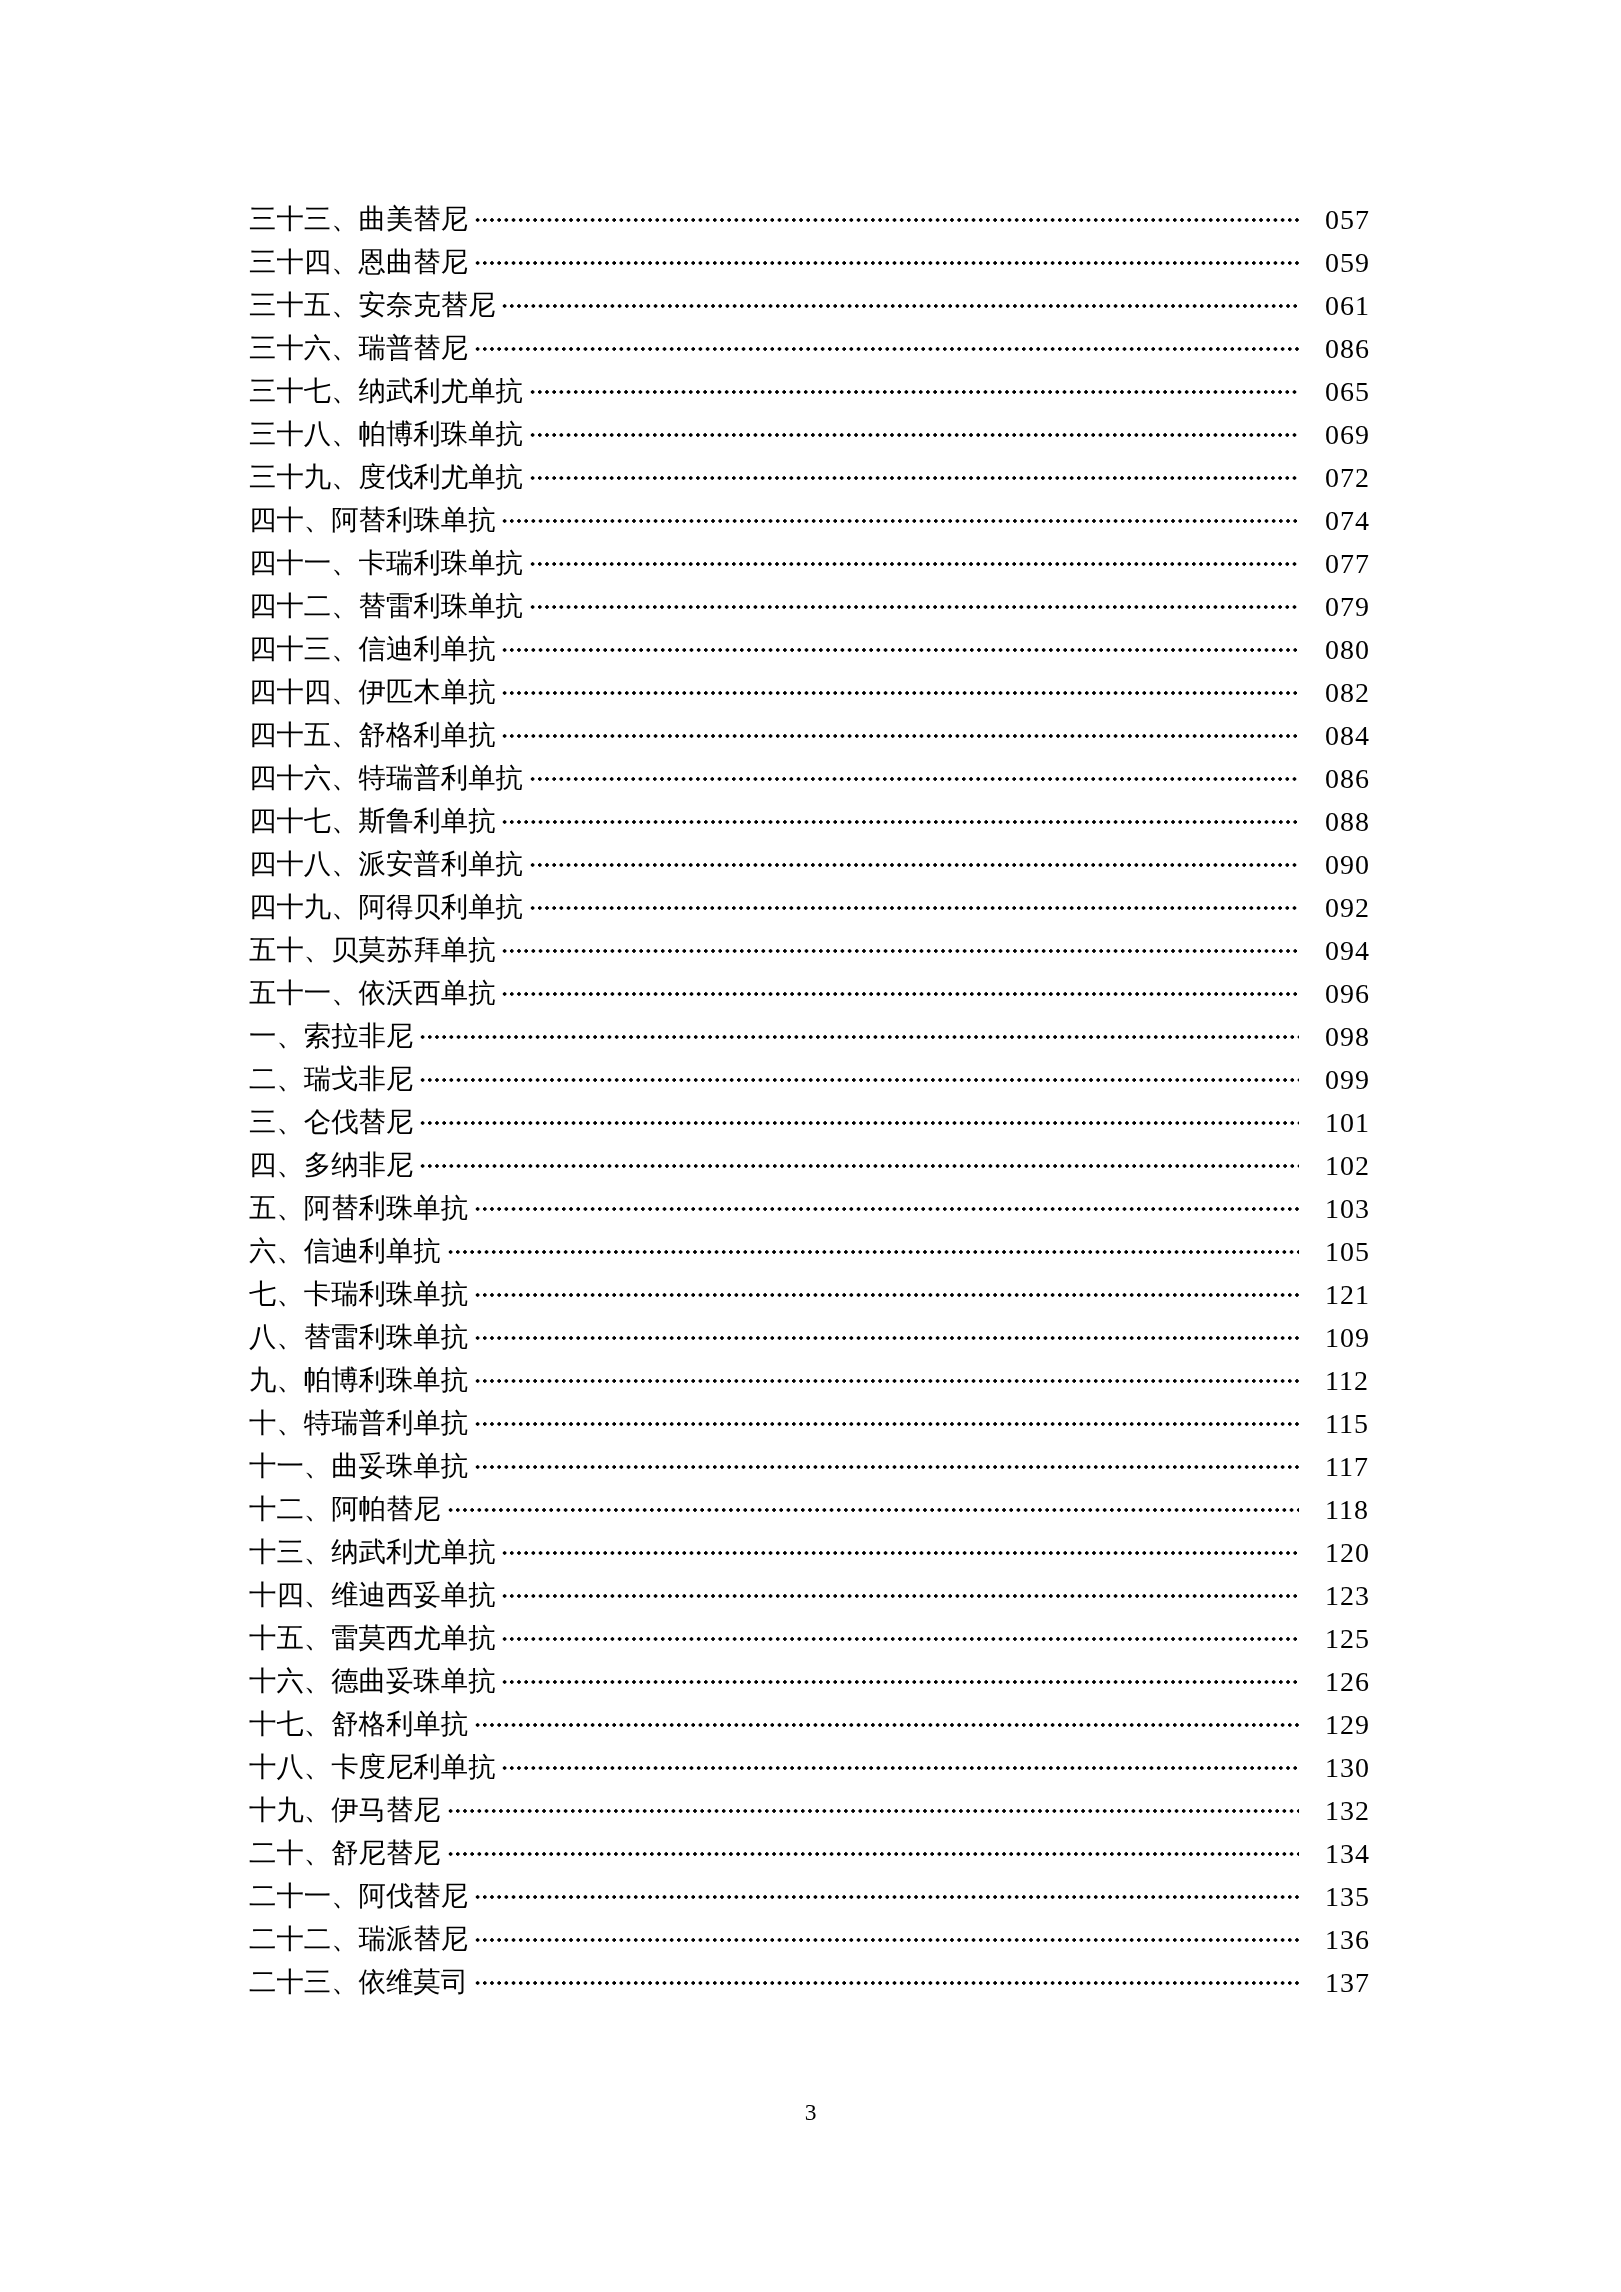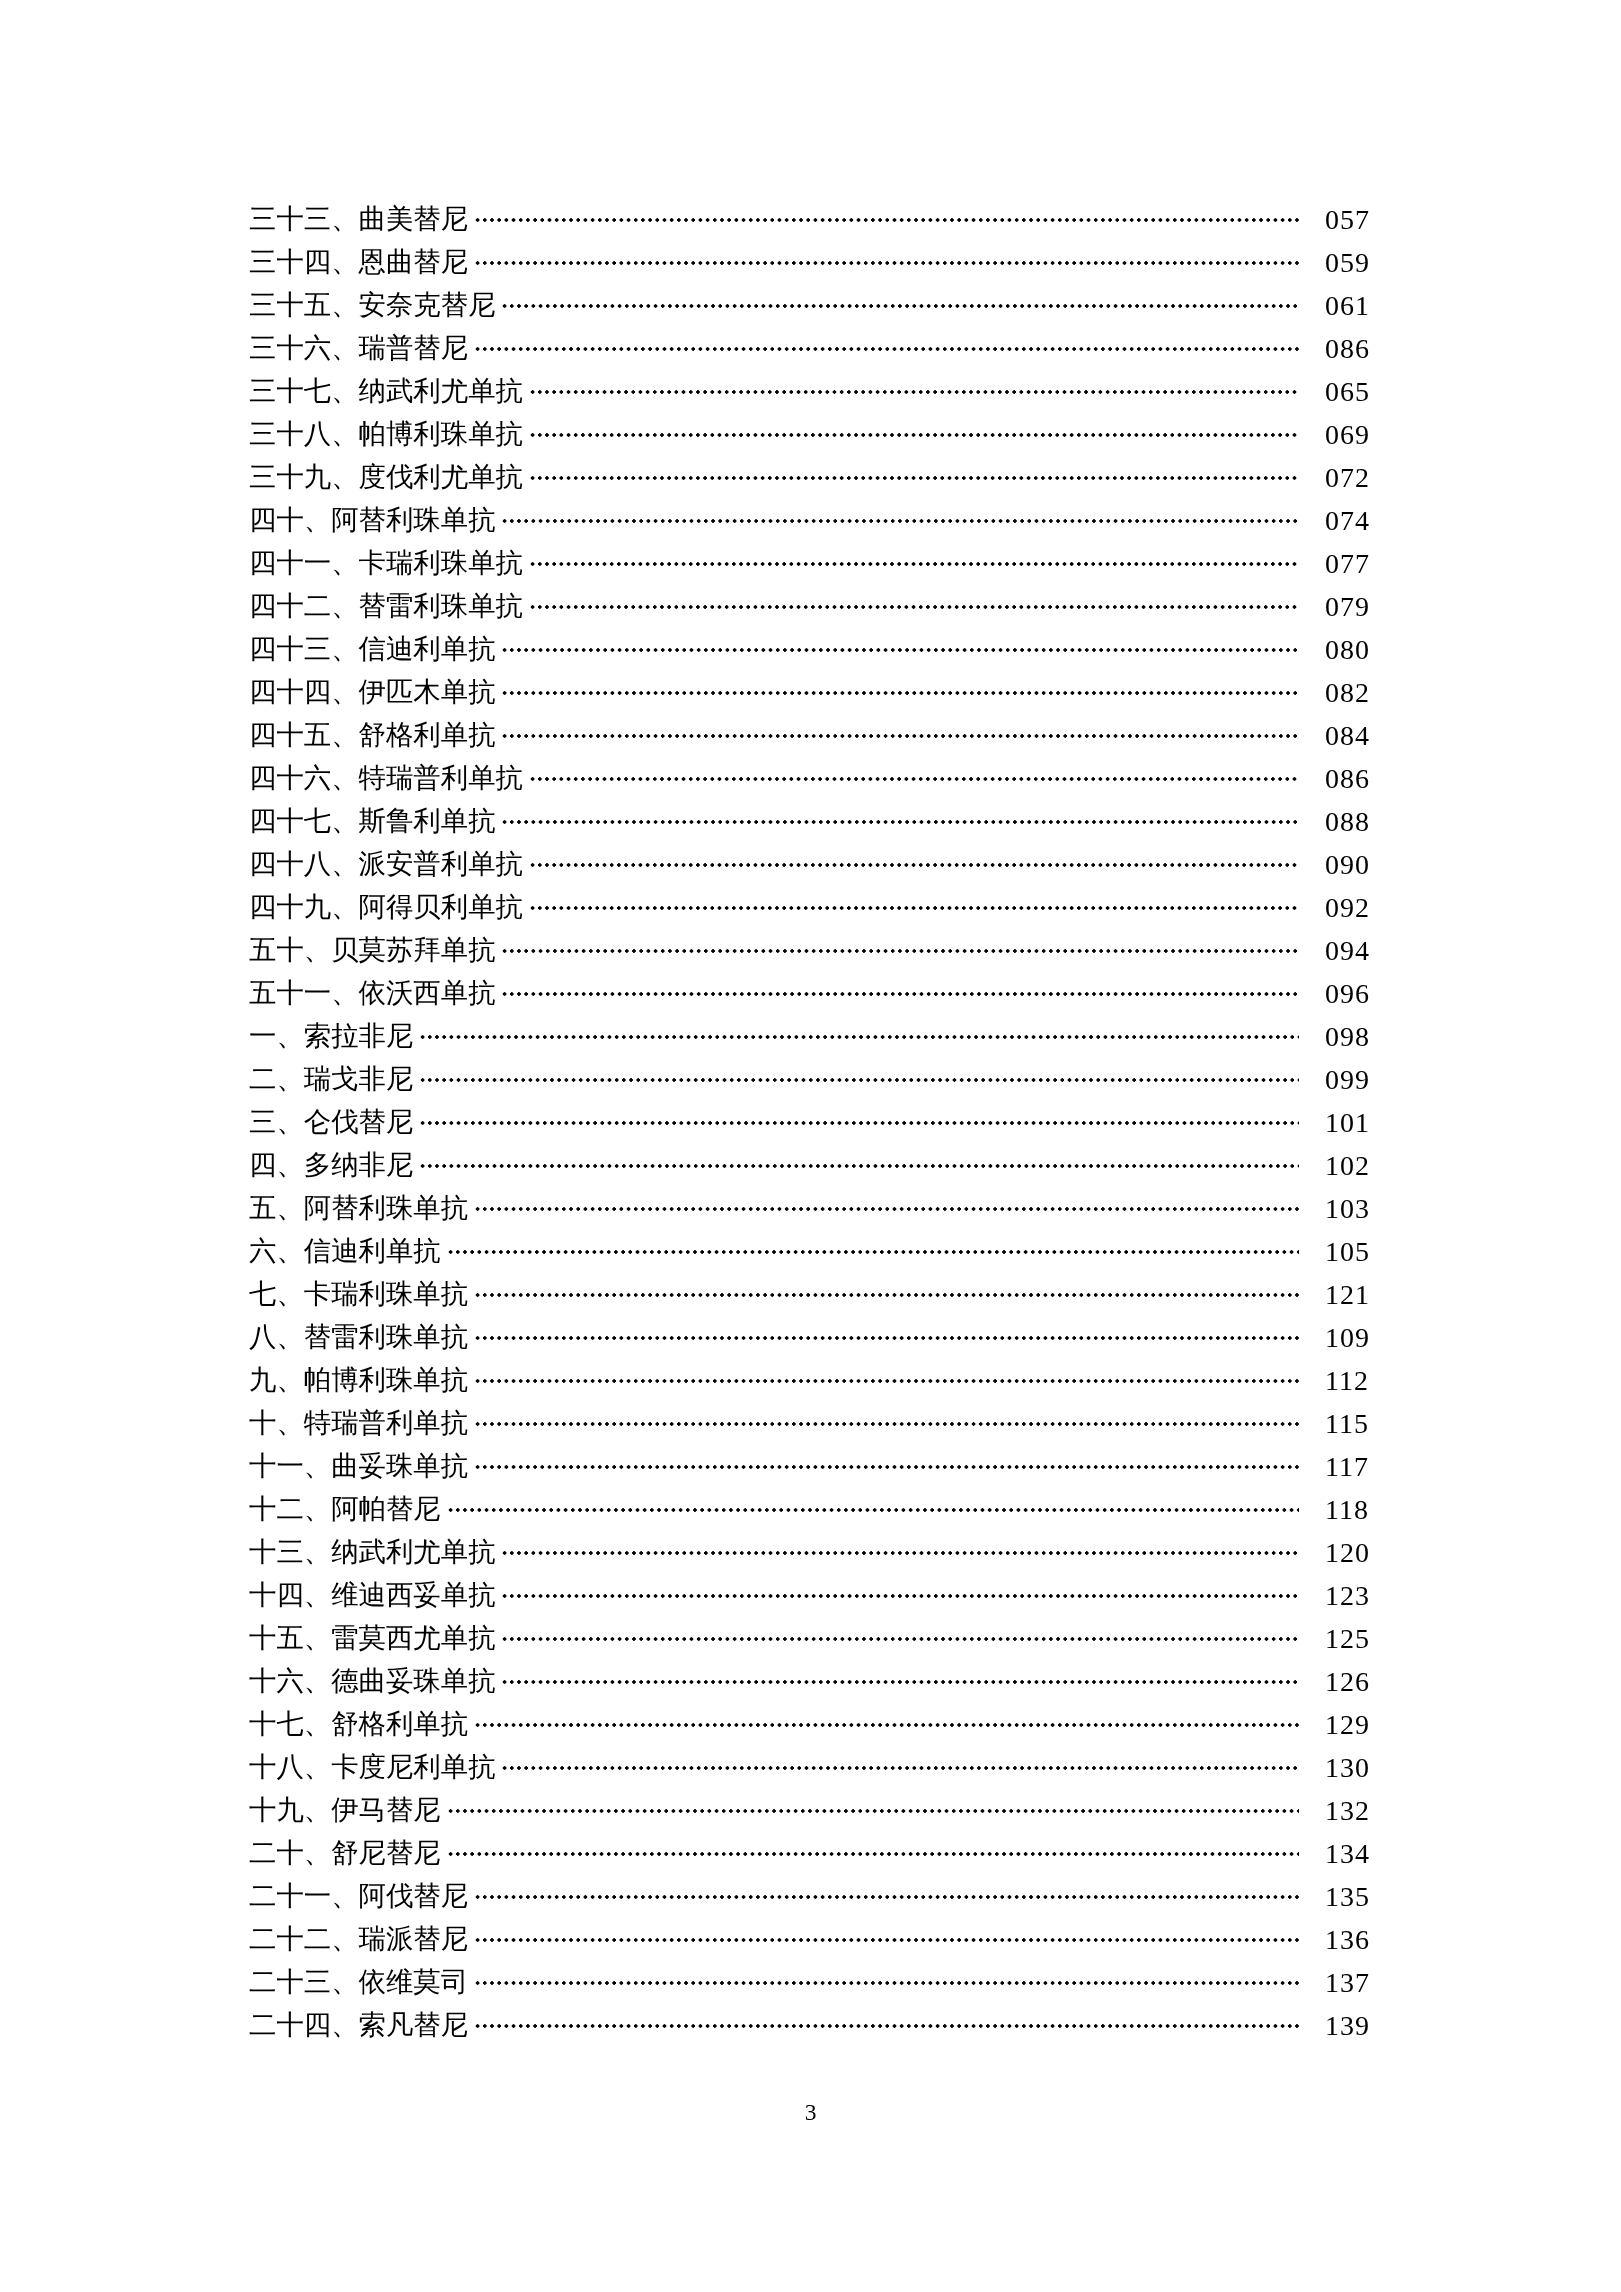--- a/index.html
+++ b/index.html
@@ -314,23 +314,18 @@
     <span class="toc-leader"></span>
     <span class="toc-page">136</span>
   </div>
 
   <div class="toc-row">
     <span class="toc-label">二十三、依维莫司</span>
     <span class="toc-leader"></span>
     <span class="toc-page">137</span>
   </div>
 
-  <div class="toc-row">
-    <span class="toc-label">二十四、索凡替尼</span>
-    <span class="toc-leader"></span>
-    <span class="toc-page">139</span>
-  </div>
 </div>
 
 <div class="page-footer">
   <span>3</span>
 </div>
 
 
 </body></html>

